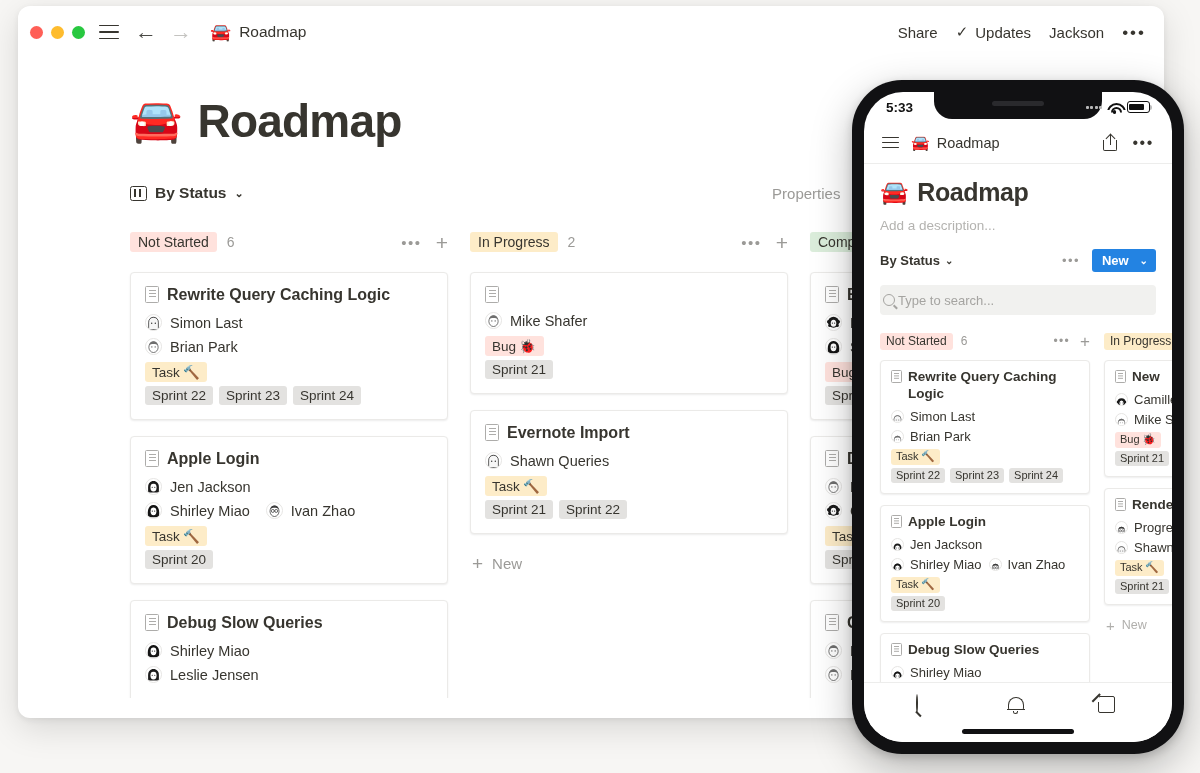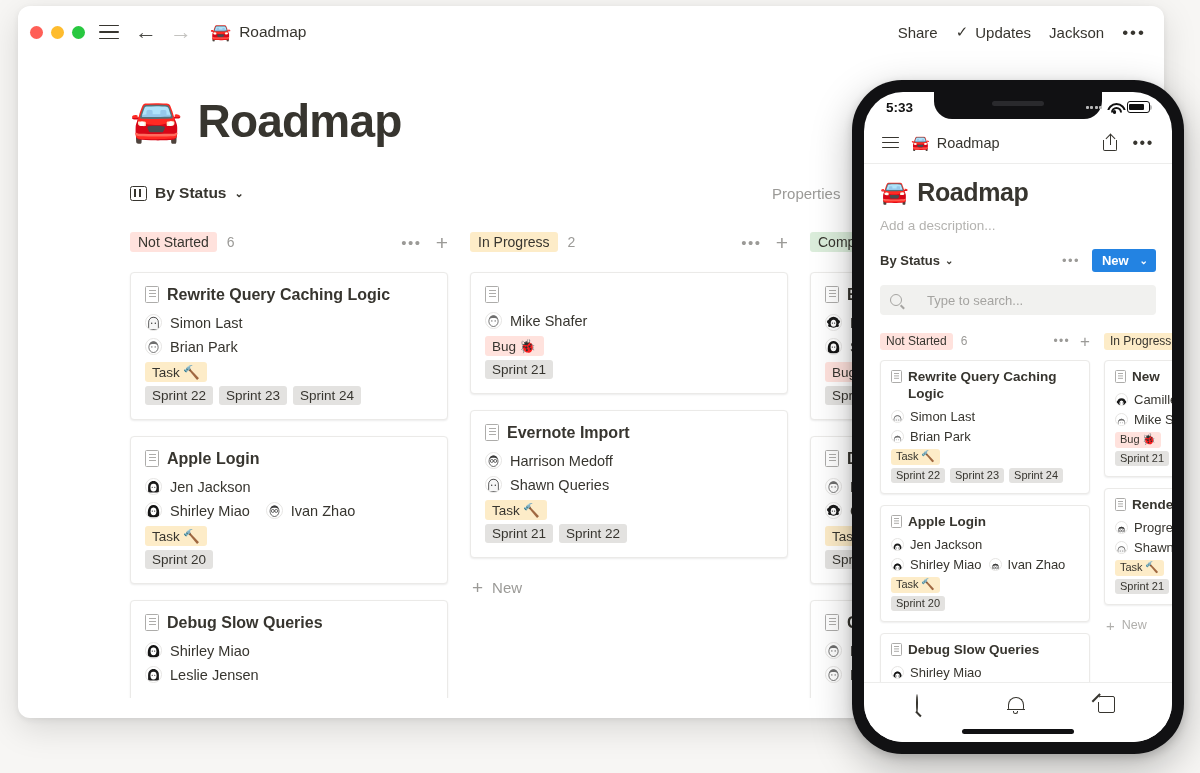--- a/index.html
+++ b/index.html
@@ -292,21 +292,21 @@
   .p-viewactions { margin-left: auto; display: flex; align-items: center; gap: 12px; }
   .p-viewactions .dots { letter-spacing: 1.4px; font-size: 13px; color: #9b9a97; line-height: 1; }
   .new-btn {
     background: #2383e2; color: #fff; font-size: 13px; font-weight: bold;
     border-radius: 3px; padding: 4px 8px 4px 10px;
     display: flex; align-items: center; gap: 11px;
   }
   .new-btn .caret { color: #fff; font-size: 10px; }
   .p-search {
     margin-top: 13px; height: 30px; background: #f1f1ef; border-radius: 4px;
-    display: flex; align-items: center; gap: 25px; padding: 0 10px;
+    display: flex; align-items: center; gap: 3px; padding: 0 3px;
     font-size: 13px; color: #a5a4a1;
   }
   .p-search .search-glyph { width: 12px; height: 12px; border-color: #a5a4a1; }
   .p-search .search-glyph::after { background: #a5a4a1; width: 5px; right: -4px; }
 
   .p-board {
     margin-top: 16px; display: flex; gap: 14px;
     padding-left: 16px; overflow: hidden;
   }
   .p-col { width: 210px; flex: 0 0 210px; }
@@ -627,35 +627,20 @@
           <div class="card">
             <div class="card-title">
               <span class="doc-icon"></span>
               <span>Evernote Import</span>
             </div>
             <div class="person-row">
               <span class="person">
                 <span class="avatar">
                   <svg viewBox="0 0 20 20">
                     <circle cx="10" cy="10" r="9.5" fill="#fff"></circle>
-                    <ellipse cx="10" cy="11" rx="6" ry="7" fill="#fff" stroke="#3a3a3a" stroke-width="1"></ellipse>
-                    <path d="M4.2 8C5 4.6 7.2 3.2 10 3.2s5 1.4 5.8 4.8c-1.6-1.2-3.5-1.7-5.8-1.7S5.8 6.8 4.2 8z" fill="#3a3a3a"></path>
-                    <circle cx="7.7" cy="10.6" r="2" fill="none" stroke="#3a3a3a" stroke-width="1"></circle>
-                    <circle cx="12.3" cy="10.6" r="2" fill="none" stroke="#3a3a3a" stroke-width="1"></circle>
-                    <path d="M9.7 10.6h.6" stroke="#3a3a3a" stroke-width="1"></path>
-                  </svg>
-                </span>
-                <span class="person-name">Harrison Medoff</span>
-              </span>
-            </div>
-            <div class="person-row">
-              <span class="person">
-                <span class="avatar">
-                  <svg viewBox="0 0 20 20">
-                    <circle cx="10" cy="10" r="9.5" fill="#fff"></circle>
                     <path d="M3.5 9.5a6.5 6.5 0 0113 0v10h-13z" fill="#f6f6f6" stroke="#2b2b2b" stroke-width="1"></path>
                     <path d="M3.5 9a6.5 6.5 0 0113 0c0-4-2.6-6-6.5-6S3.5 5 3.5 9z" fill="#2b2b2b"></path>
                     <circle cx="7.6" cy="11" r=".9" fill="#2b2b2b"></circle>
                     <circle cx="12.4" cy="11" r=".9" fill="#2b2b2b"></circle>
                   </svg>
                 </span>
                 <span class="person-name">Shawn Queries</span>
               </span>
             </div>
             <div class="tag-row">

